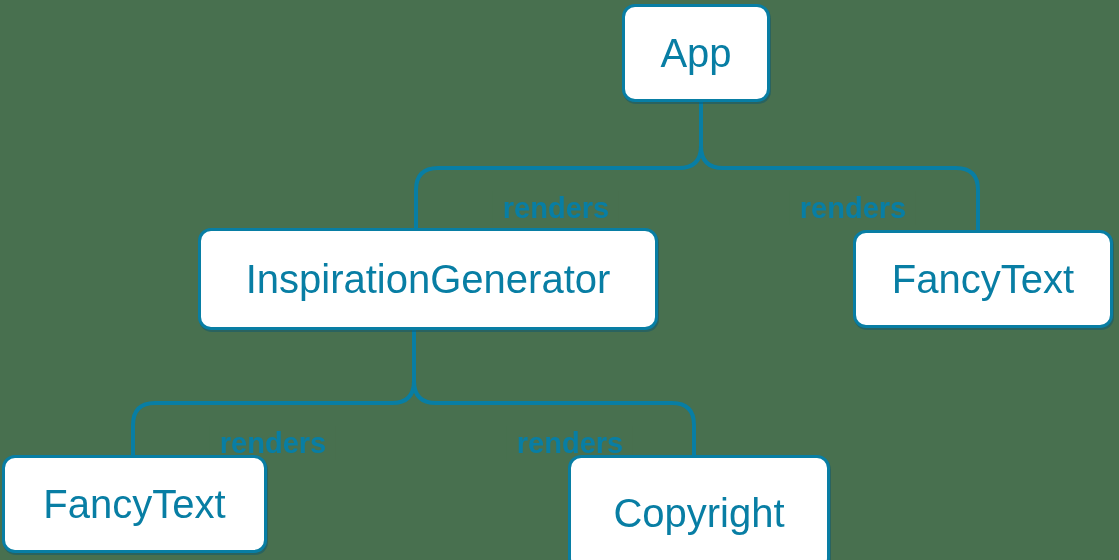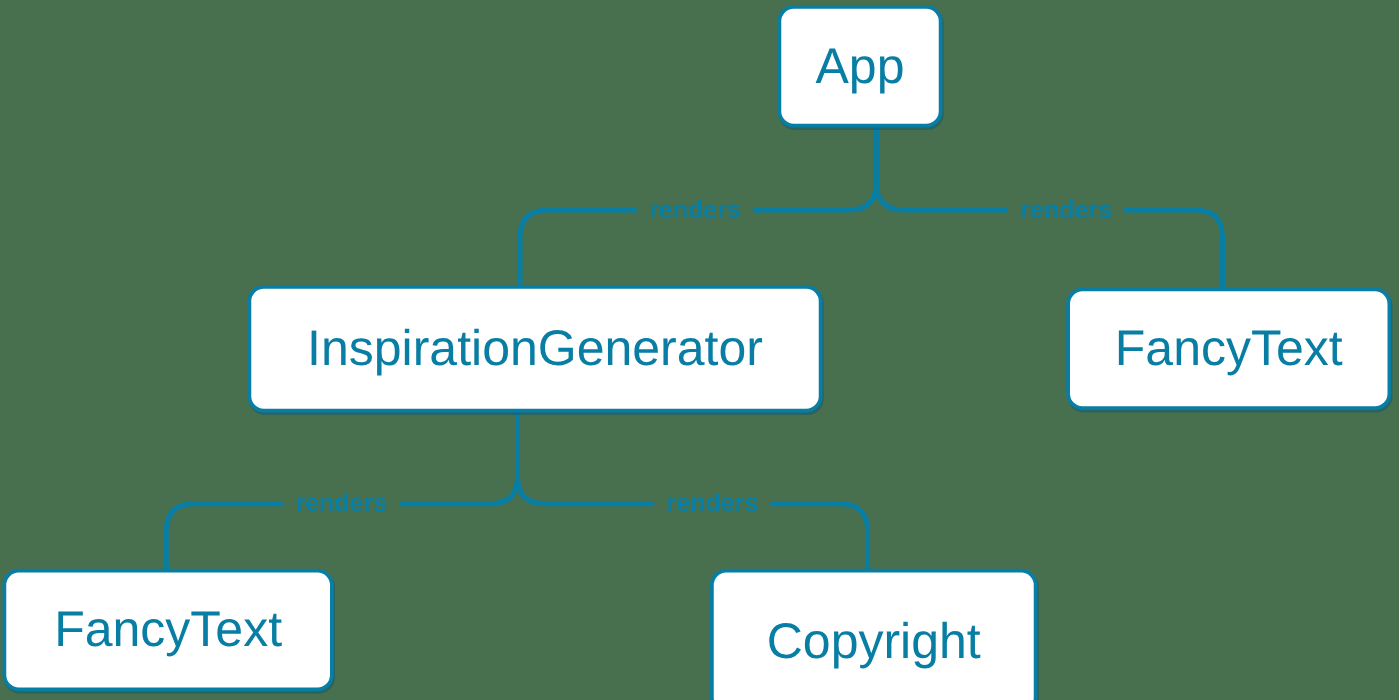--- a/index.html
+++ b/index.html
@@ -36,35 +36,36 @@
     border-radius: 13px;
     box-shadow: 1px 2px 0 rgba(6, 85, 115, 0.45);
     display: flex;
     align-items: center;
     justify-content: center;
     color: var(--accent);
     font-size: 40px;
     font-weight: 500;
     white-space: nowrap;
   }
-  .node-app                  { left: 622px; top: 4px;   width: 132px; height: 98px; text-align: center; }
+  .node-app                  { left: 622px; top: 4px;   width: 148px; height: 98px; text-align: center; }
   .node-inspiration          { left: 198px; top: 228px; width: 460px; height: 102px; }
   .node-fancy-text-right     { left: 853px; top: 230px; width: 260px; height: 98px; }
   .node-fancy-text-left      { left: 2px;   top: 455px; width: 265px; height: 98px; }
   .node-copyright            { left: 568px; top: 455px; width: 262px; height: 116px; }
   .edge-label {
     position: absolute;
     transform: translate(-50%, -50%);
     background: var(--bg);
     color: var(--accent);
-    font-size: 20px;
+    font-size: 29px;
     font-weight: 700;
     padding: 0 10px;
     line-height: 34px;
     white-space: nowrap;
+    margin-top: 40px;
   }
   .edge-label-1 { left: 556px; top: 168px; }
   .edge-label-2 { left: 853px; top: 168px; }
   .edge-label-3 { left: 273px; top: 403px; }
   .edge-label-4 { left: 570px; top: 403px; }
 </style>
 </head>
 <body>
 
 <div class="canvas">

